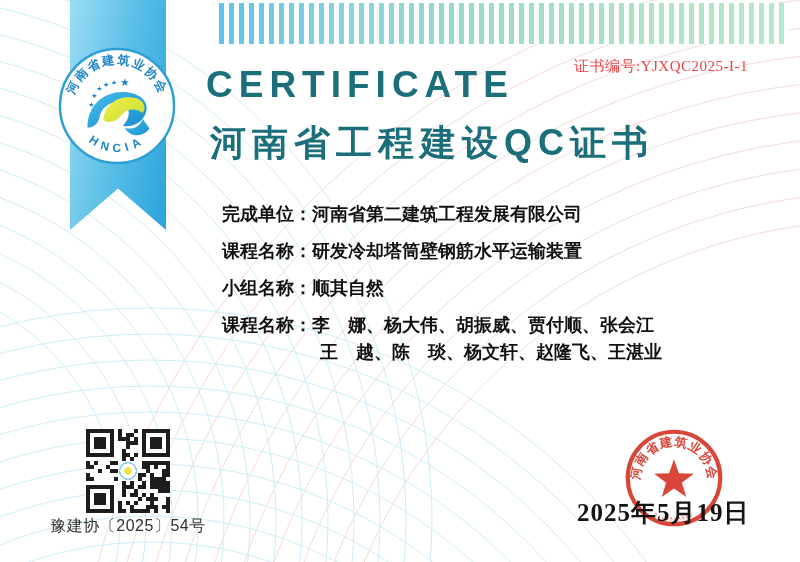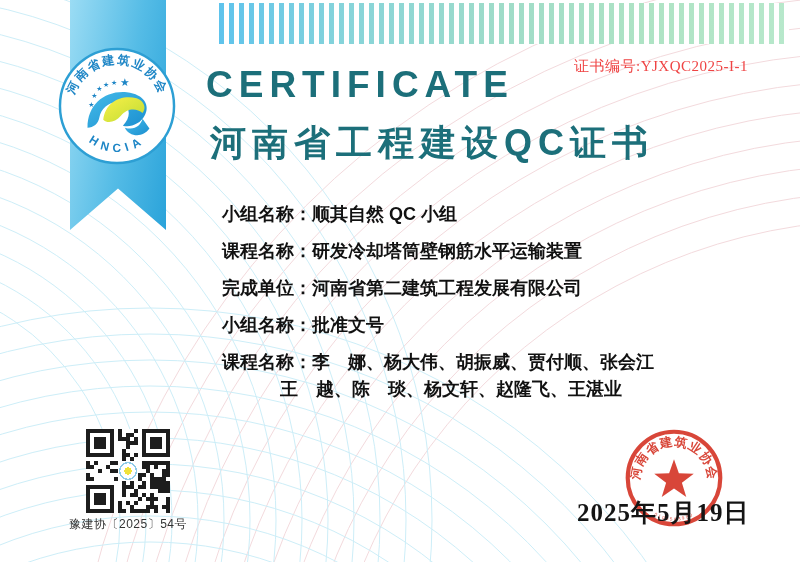--- a/index.html
+++ b/index.html
@@ -35,27 +35,27 @@
     font-size:37px;font-weight:700;color:#1c6f7a;letter-spacing:6px;
   }
   .title-cn{
     position:absolute;left:210px;top:119px;z-index:4;
     font-size:36px;font-weight:700;color:#1c6f7a;letter-spacing:6px;
   }
   
   .fields{position:absolute;left:222px;top:203px;z-index:4;color:#111;}
   .row{font-size:18px;font-weight:700;line-height:23px;margin-bottom:14px;white-space:nowrap;}
   .row .lbl{display:inline-block;width:90px;}
-  .row .val2{margin-left:58px;margin-top:4px;}
+  .row .val2{margin-left:98px;margin-top:4px;}
   
   .qr-wrap{position:absolute;left:86px;top:429px;width:84px;height:84px;z-index:3;background:#fff;}
   #qr-svg{width:84px;height:84px;display:block;fill:#1d1d1d;shape-rendering:crispEdges;}
   .qr-caption{
     position:absolute;left:48px;top:516px;width:160px;z-index:3;
-    text-align:center;font-size:12px;color:#333;letter-spacing:.5px;
+    text-align:center;font-size:16px;color:#333;letter-spacing:.5px;
   }
   
   .seal{position:absolute;left:622px;top:426px;width:104px;height:104px;z-index:4;opacity:.93;}
   .date{
     position:absolute;left:577px;top:496px;z-index:5;
     font-family:"Liberation Serif",serif;font-size:25px;font-weight:700;color:#141414;letter-spacing:1px;
   }
 </style>
 </head>
 <body>
@@ -140,30 +140,27 @@
     </g>
   </svg>
 
   <div class="cert-no">证书编号:YJXQC2025-I-1</div>
 
   <div class="title-en">CERTIFICATE</div>
   <div class="title-cn">河南省工程建设QC证书</div>
 
   <div class="fields">
     <div class="row">
-      <span class="lbl">小组名称：</span><span>顺其自然 QC 小组</span>
+      <span class="lbl">完成单位：</span><span>河南省第二建筑工程发展有限公司</span>
     </div>
     <div class="row">
       <span class="lbl">课程名称：</span><span>研发冷却塔筒壁钢筋水平运输装置</span>
     </div>
     <div class="row">
-      <span class="lbl">完成单位：</span><span>河南省第二建筑工程发展有限公司</span>
-    </div>
-    <div class="row">
-      <span class="lbl">小组名称：</span><span>批准文号</span>
+      <span class="lbl">小组名称：</span><span>顺其自然</span>
     </div>
     <div class="row">
       <span class="lbl">课程名称：</span><span>李　娜、杨大伟、胡振威、贾付顺、张会江</span>
       <div class="val2">王　越、陈　琰、杨文轩、赵隆飞、王湛业</div>
     </div>
   </div>
 
   <div class="qr-wrap">
     <svg id="qr-svg" viewBox="0 0 21 21">
         <rect x="0" y="0" width="1" height="1"></rect>

